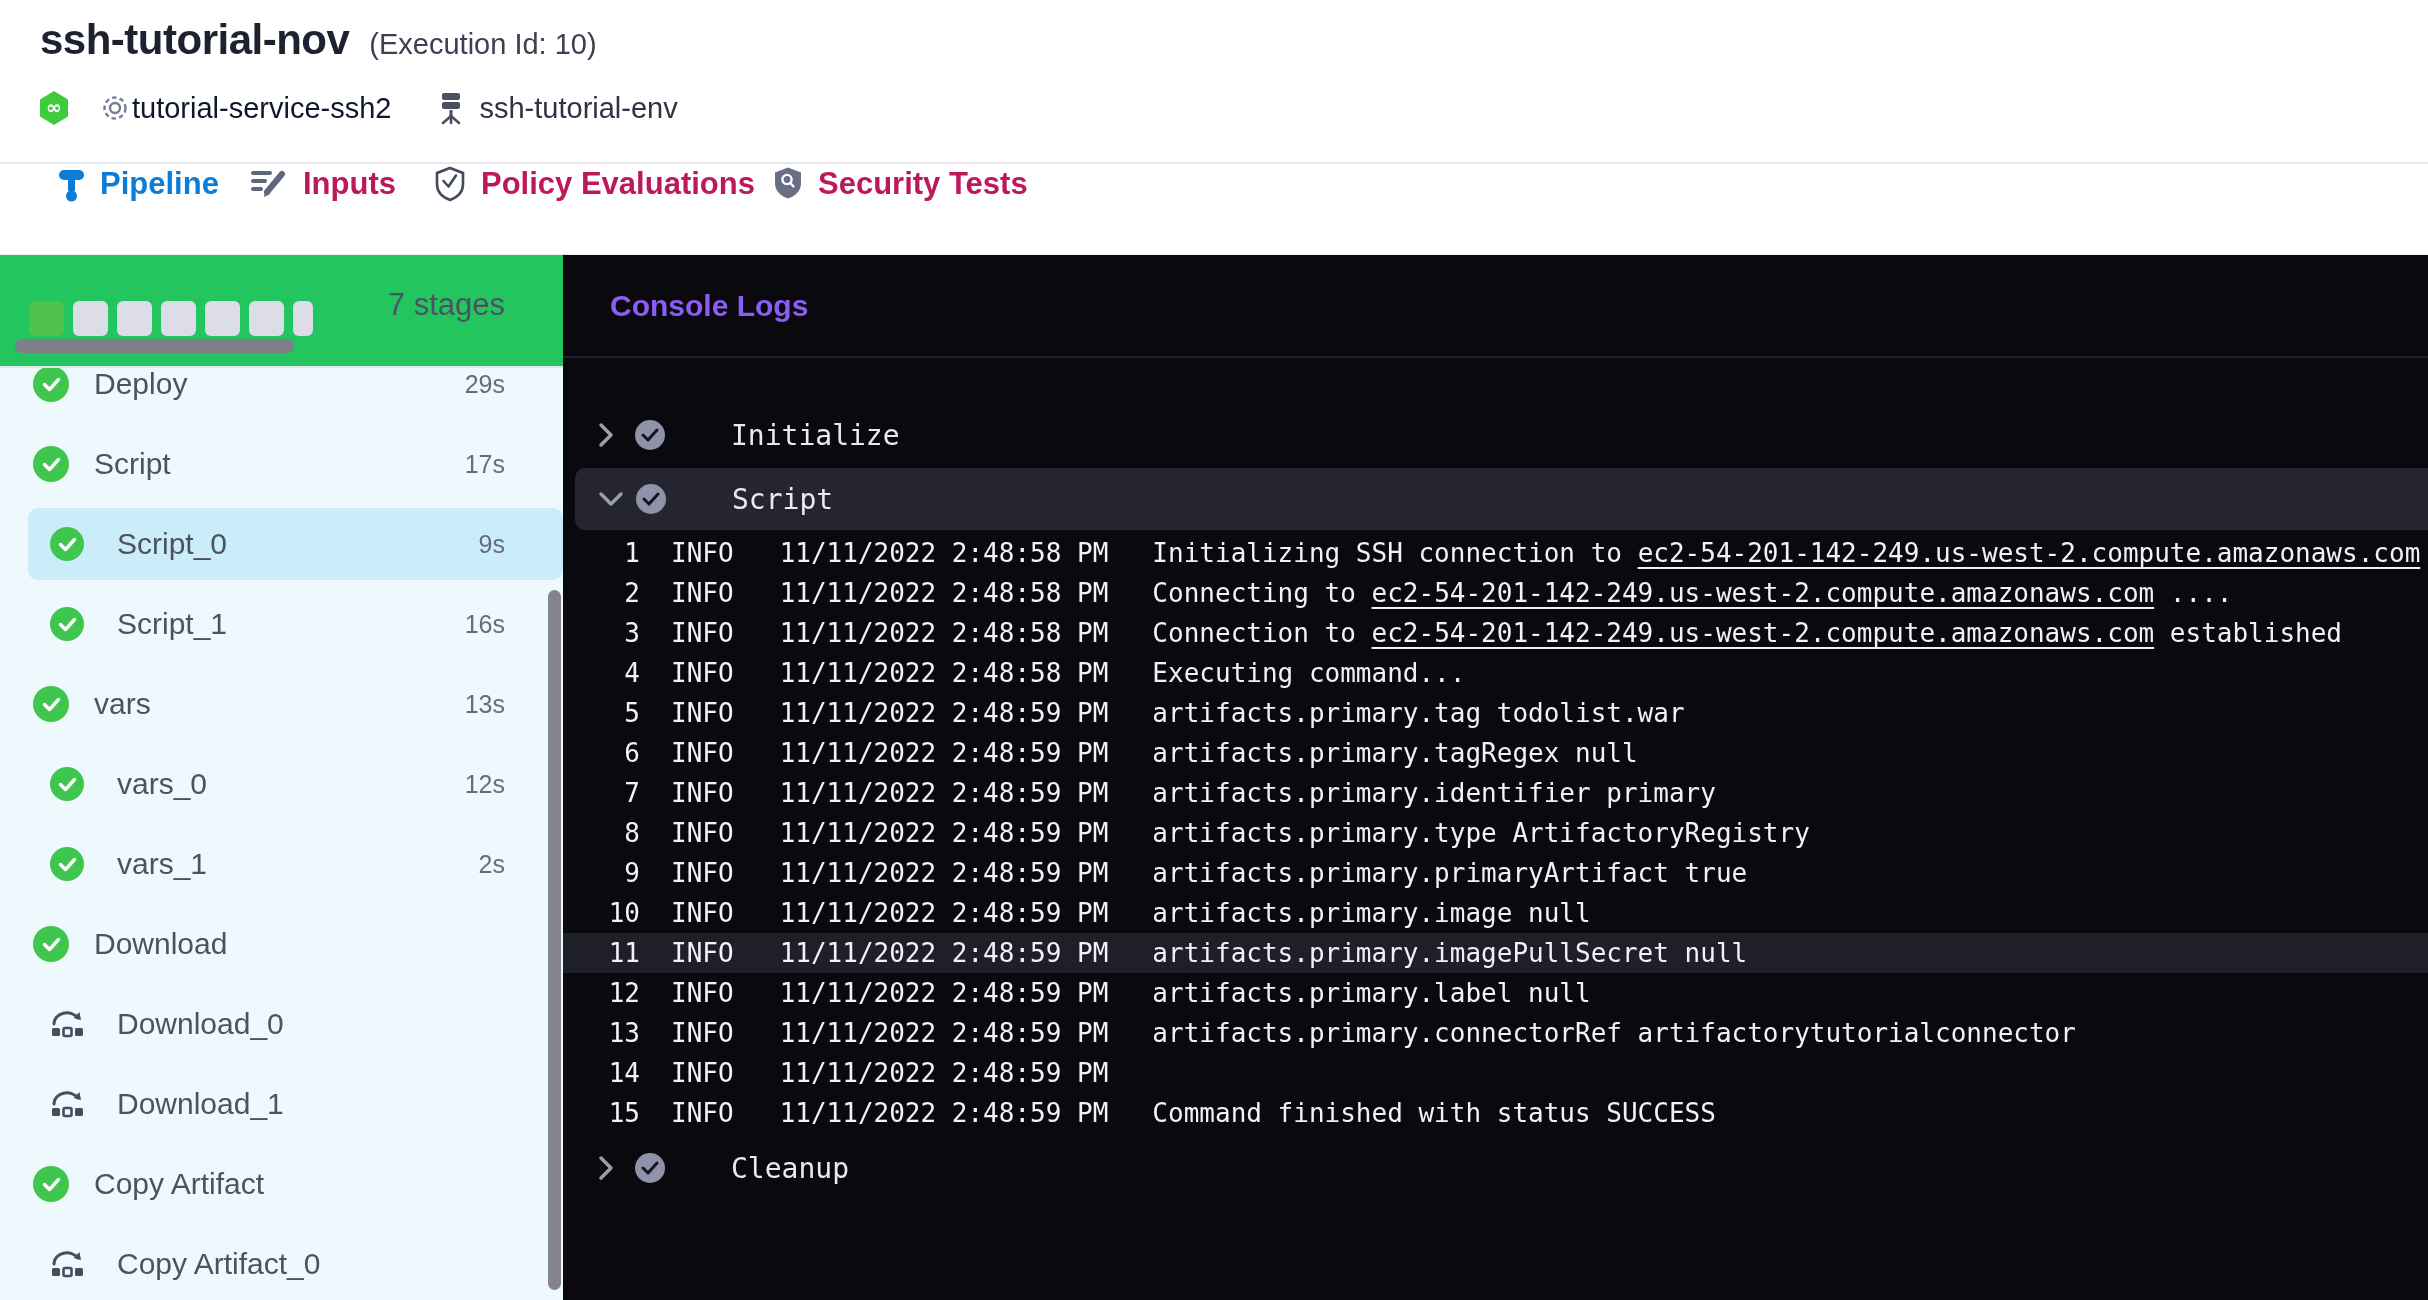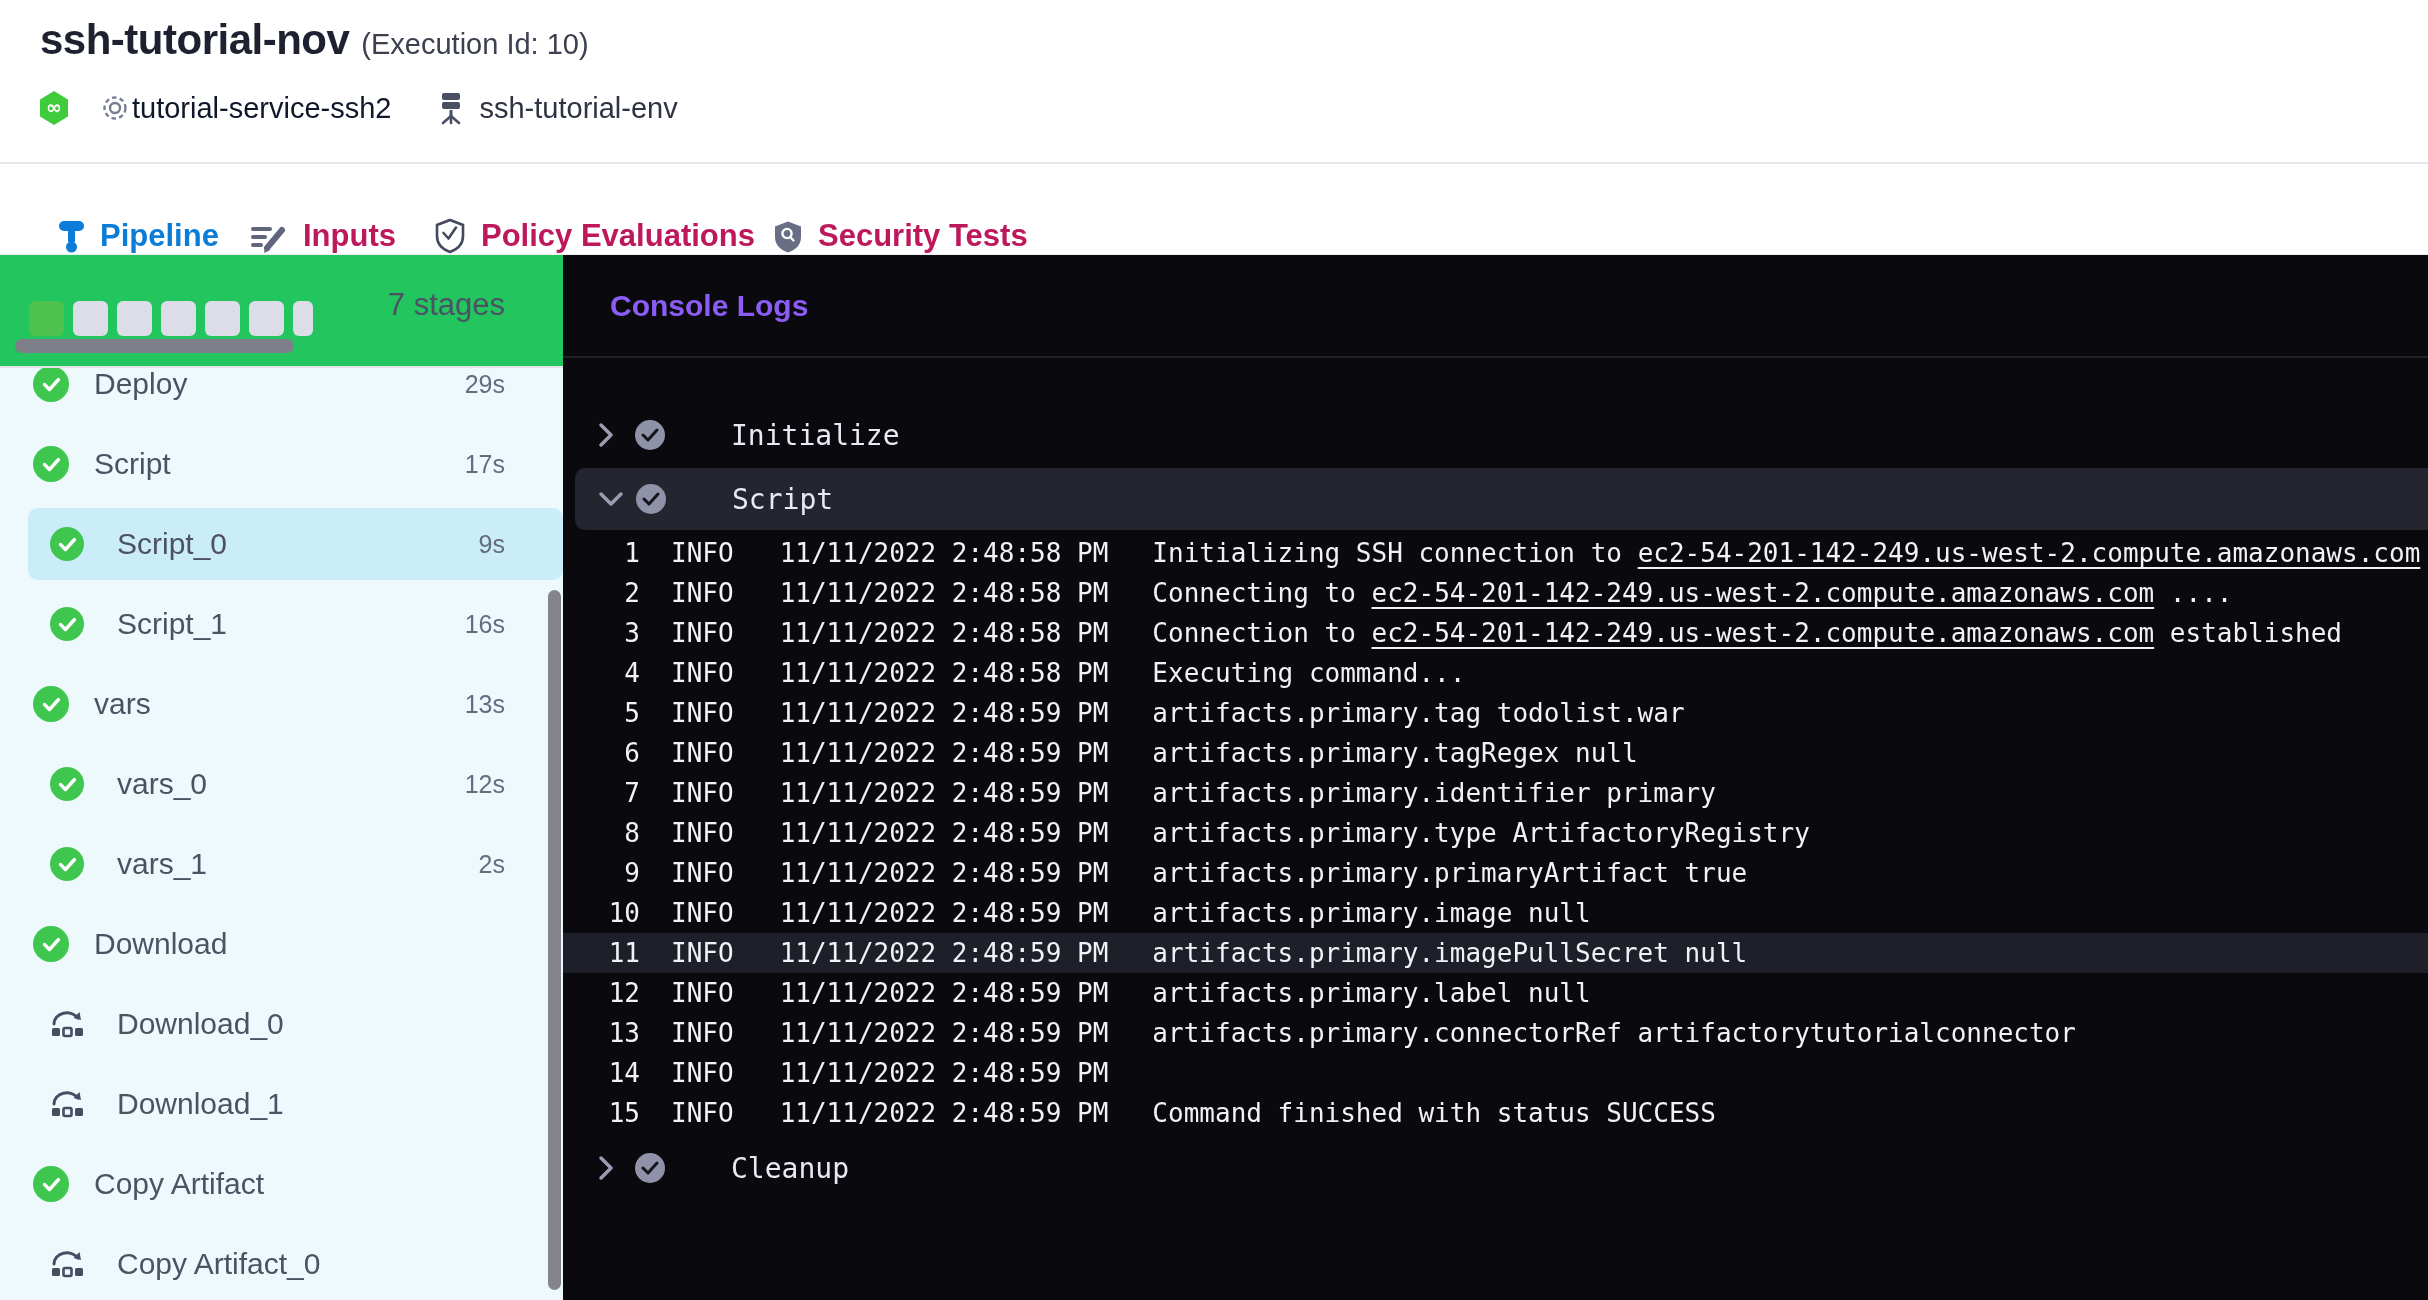--- a/index.html
+++ b/index.html
@@ -2,33 +2,33 @@
 <html><head>
 <meta charset="utf-8">
 <style>
   html,body{margin:0;padding:0;background:#ffffff;}
   #app{position:relative;width:2428px;height:1300px;background:#fff;overflow:hidden;
        font-family:"Liberation Sans",sans-serif;
        --accent:#0b7cd7; --success:#3fc64e; --console-bg:#0a0a0e;}
 
   
   .header{position:absolute;left:0;top:0;width:2428px;height:164px;background:#fff;border-bottom:2px solid #e7e7ee;box-sizing:border-box;}
-  .title-row{position:absolute;left:40px;top:16px;display:flex;align-items:baseline;gap:12px;}
+  .title-row{position:absolute;left:40px;top:16px;display:flex;align-items:baseline;gap:20px;}
   .page-title{font-size:42px;font-weight:bold;color:#1e2130;letter-spacing:-0.5px;}
   .exec-id{font-size:29px;color:#3c4050;}
   .meta-row{position:absolute;left:38px;top:84px;display:flex;align-items:center;height:48px;}
   .svc-hex{width:32px;height:36px;}
   .gear{margin-left:30px;width:30px;height:32px;}
   .meta-label{margin-left:2px;font-size:29px;color:#0f172a;}
   .env-icon{margin-left:46px;width:28px;height:34px;}
   .env-label{margin-left:14px;font-size:29px;color:#2f3343;}
 
   
   .tabbar{position:absolute;left:0;top:166px;width:2428px;height:89px;background:#fff;border-bottom:1px solid #ececf2;box-sizing:border-box;}
-  .tab{position:absolute;top:0;height:88px;display:flex;align-items:flex-end;gap:15px;cursor:pointer;}
+  .tab{position:absolute;top:0;height:88px;display:flex;align-items:flex-start;gap:15px;cursor:pointer;}
   .tab-label{font-size:31px;font-weight:600;color:#be185d;}
   .tab.active .tab-label{color:var(--accent);}
   .tab-pipeline{left:58px;} .tab-inputs{left:250px;} .tab-policy{left:434px;} .tab-security{left:773px;}
   .tab-underline{position:absolute;left:40px;top:248px;width:192px;height:7px;background:var(--accent);border-radius:4px 4px 0 0;}
 
   
   .sidebar{position:absolute;left:0;top:255px;width:563px;height:1045px;background:#fff;overflow:hidden;}
   .stages-header{position:absolute;left:0;top:0;width:563px;height:113px;background:#22c55e;border-bottom:2px solid #e3e3eb;box-sizing:border-box;}
   .squares{position:absolute;left:29px;top:46px;display:flex;gap:9px;}
   .square{width:35px;height:35px;border-radius:6px;background:#dcdde8;}

